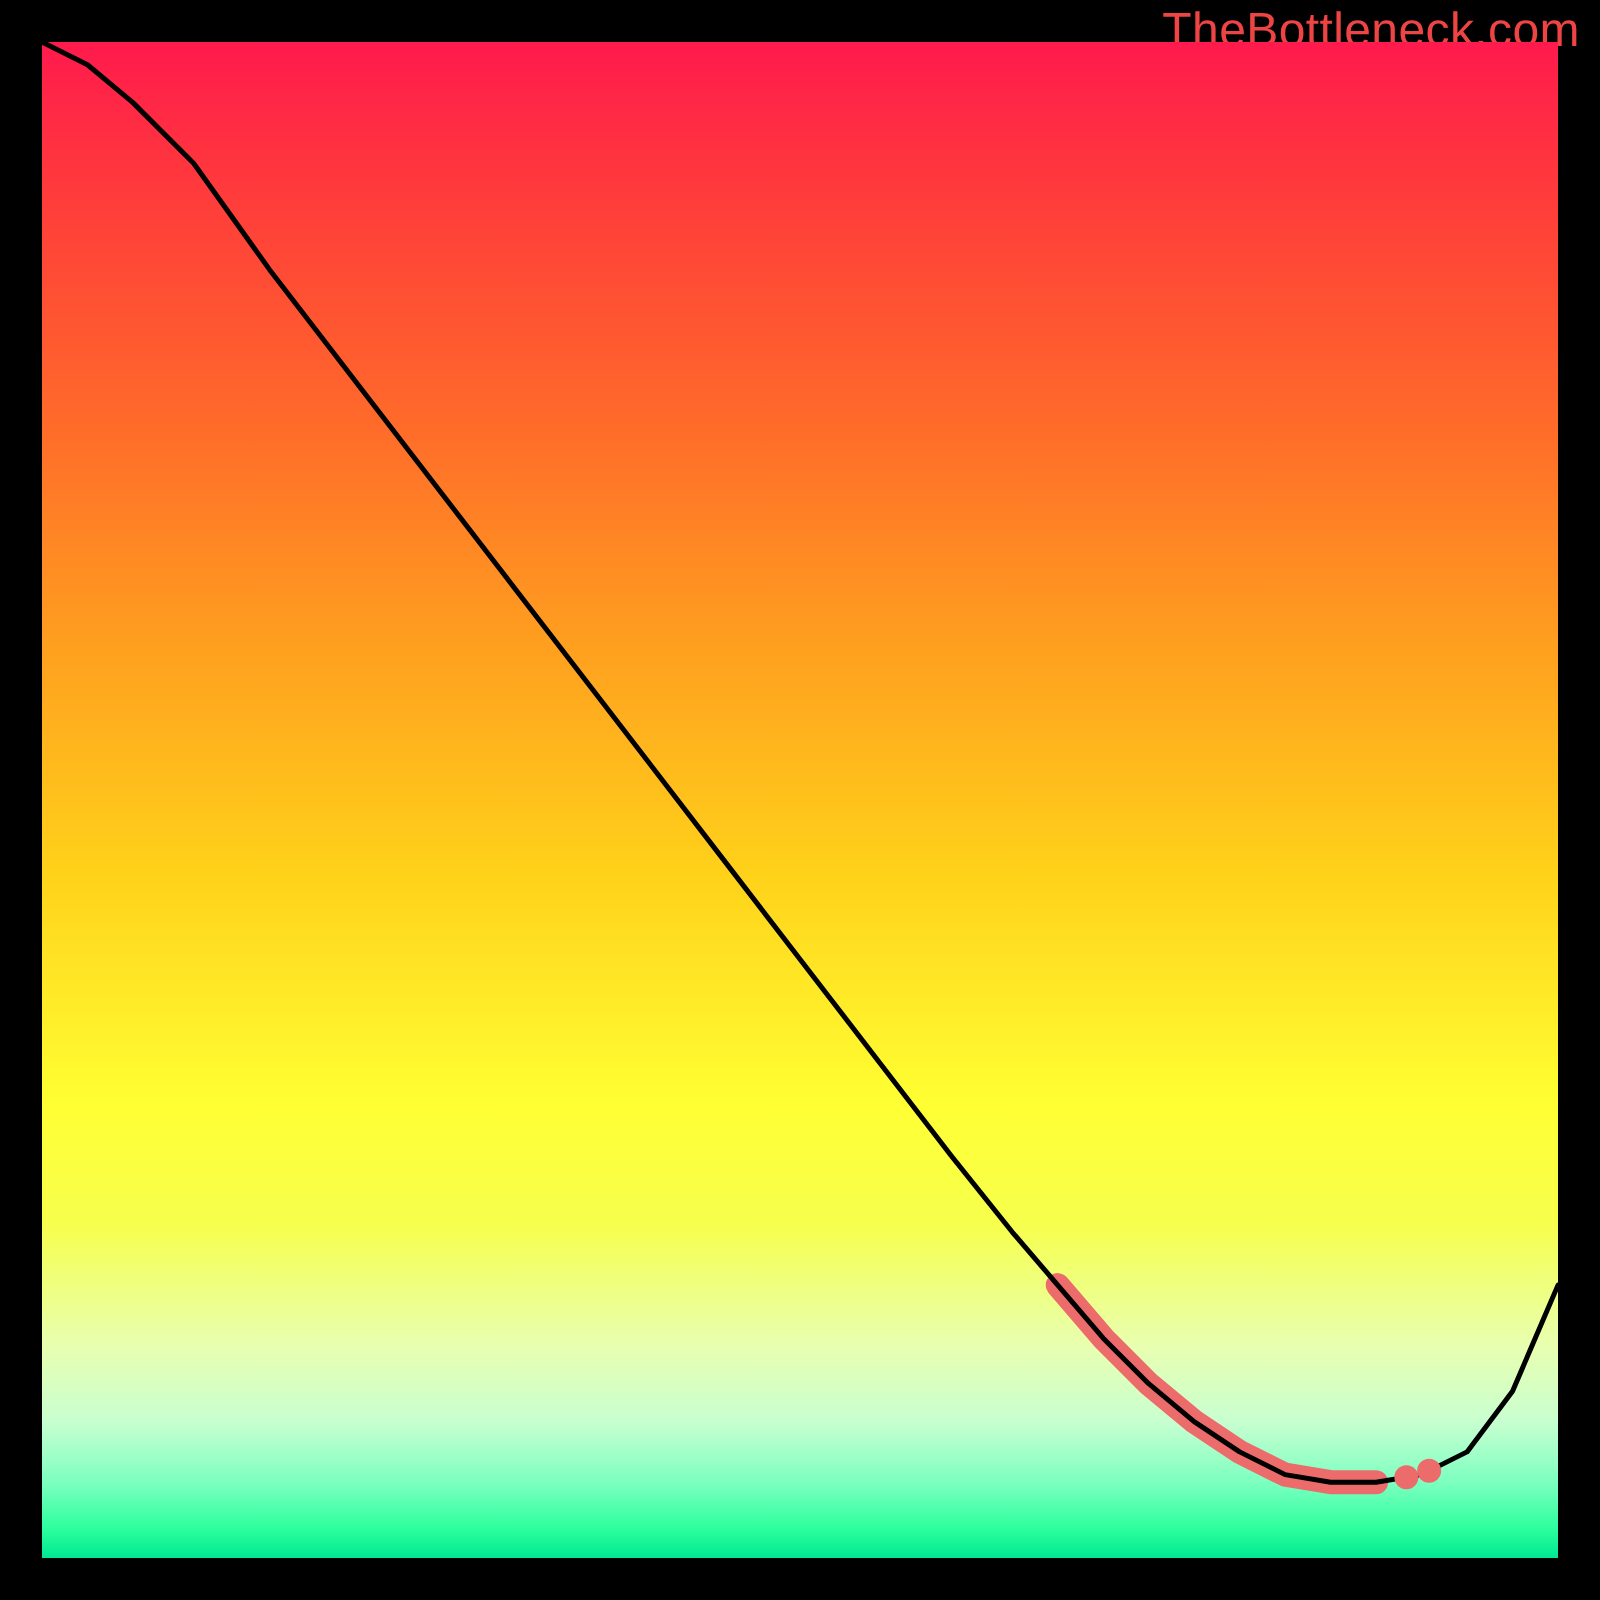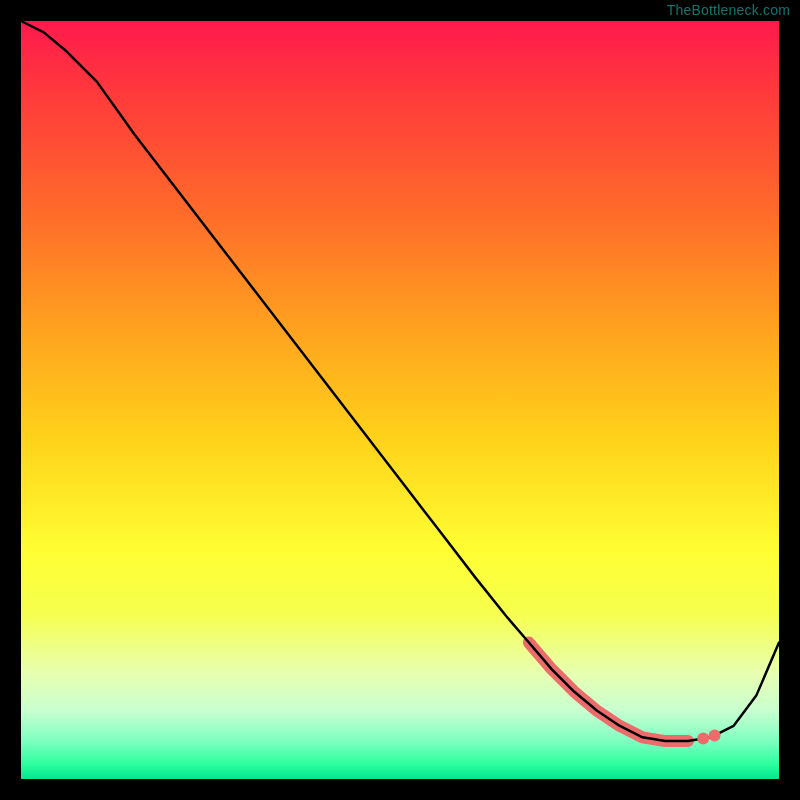--- a/index.html
+++ b/index.html
@@ -29,22 +29,22 @@
       #7dffc0 95%,
       #2eff9e 98%,
       #00e890 100%
     );
   }
   .watermark {
     position: absolute;
     top: 2px;
     right: 10px;
     font-family: Arial, Helvetica, sans-serif;
-    font-size: 14px;
-    color: #0f766e;
+    font-size: 24px;
+    color: #ef4444;
     letter-spacing: 0.2px;
   }
   svg.curve {
     position: absolute;
     left: 0;
     top: 0;
     width: 758px;
     height: 758px;
     overflow: visible;
   }

